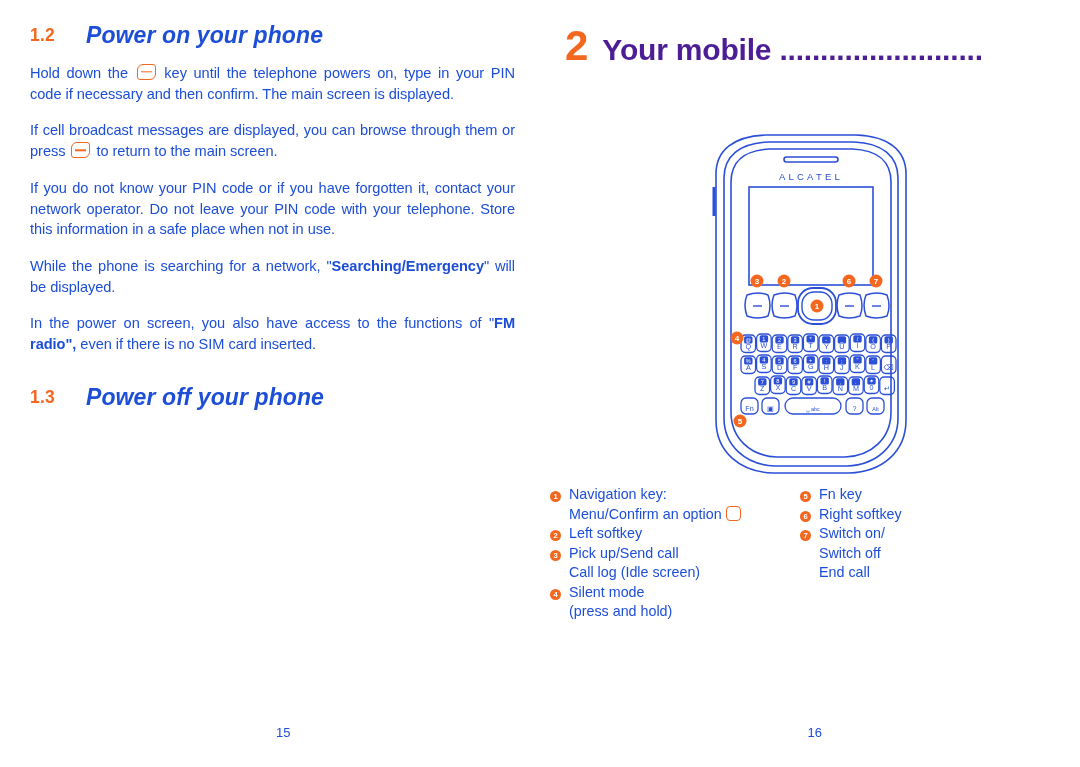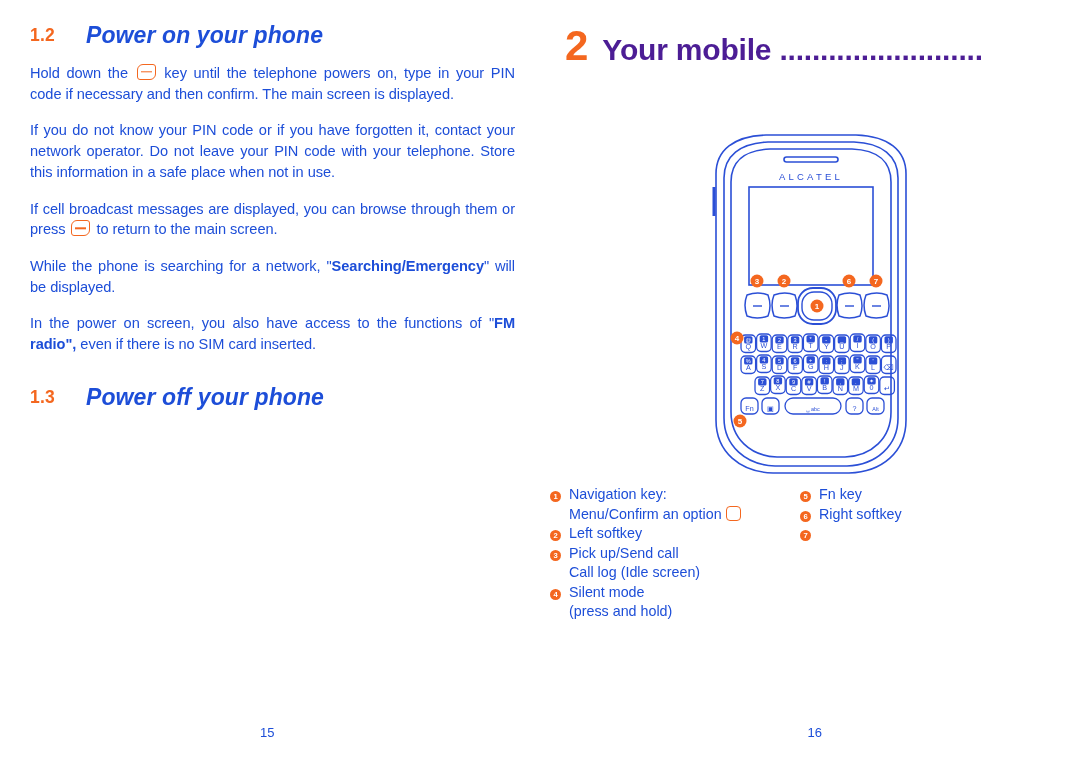--- a/index.html
+++ b/index.html
@@ -100,21 +100,21 @@
     display:inline-block;width:13px;height:13px;
     border:1.5px solid #f4671f;border-radius:4px;
     vertical-align:-2px;margin-left:4px;
   }
 
   
   .pagenum{
     position:absolute;bottom:27px;
     font-size:13px;color:#1d4ed8;
   }
-  .pagenum.l{left:260px;margin-top:39px;}
+  .pagenum.l{left:276px;margin-top:39px;}
   .pagenum.r{right:258px;text-align:right;}
 </style>
 </head>
 <body>
 
 <div class="spread">
 
   <div class="page">
     <div class="left-body">
 
@@ -122,27 +122,27 @@
         <span class="h2num">1.2</span>
         <span class="h2txt">Power on your phone</span>
       </div>
 
       <p class="para">
         <span>Hold down the</span>
         <span class="keyglyph"></span>
         <span>key until the telephone powers on, type in your PIN code if necessary and then confirm. The main screen is displayed.</span>
       </p>
 
-      <p class="para">If you do not know your PIN code or if you have forgotten it, contact your network operator. Do not leave your PIN code with your telephone. Store this information in a safe place when not in use.</p>
-
       <p class="para">
         <span>If cell broadcast messages are displayed, you can browse through them or press</span>
         <span class="keyglyph"></span>
         <span>to return to the main screen.</span>
       </p>
+
+      <p class="para">If you do not know your PIN code or if you have forgotten it, contact your network operator. Do not leave your PIN code with your telephone. Store this information in a safe place when not in use.</p>
 
       <p class="para">
         <span>While the phone is searching for a network, "</span><b>Searching/Emergency</b><span>" will be displayed.</span>
       </p>
 
       <p class="para">
         <span>In the power on screen, you also have access to the functions of "</span><b>FM radio",</b> <span>even if there is no SIM card inserted.</span>
       </p>
 
       <div class="h2row second">
@@ -401,19 +401,24 @@
             </div>
           </div>
           <div class="legend-item">
             <span class="badge">6</span>
             <div class="legend-lines">
               <div>Right softkey</div>
             </div>
           </div>
           <div class="legend-item">
             <span class="badge">7</span>
+            <div class="legend-lines">
+              <div>Switch on/</div>
+              <div>Switch off</div>
+              <div>End call</div>
+            </div>
           </div>
         </div>
     </div>
 
     <div class="pagenum r">16</div>
   </div>
 </div>
 
 </body></html>

